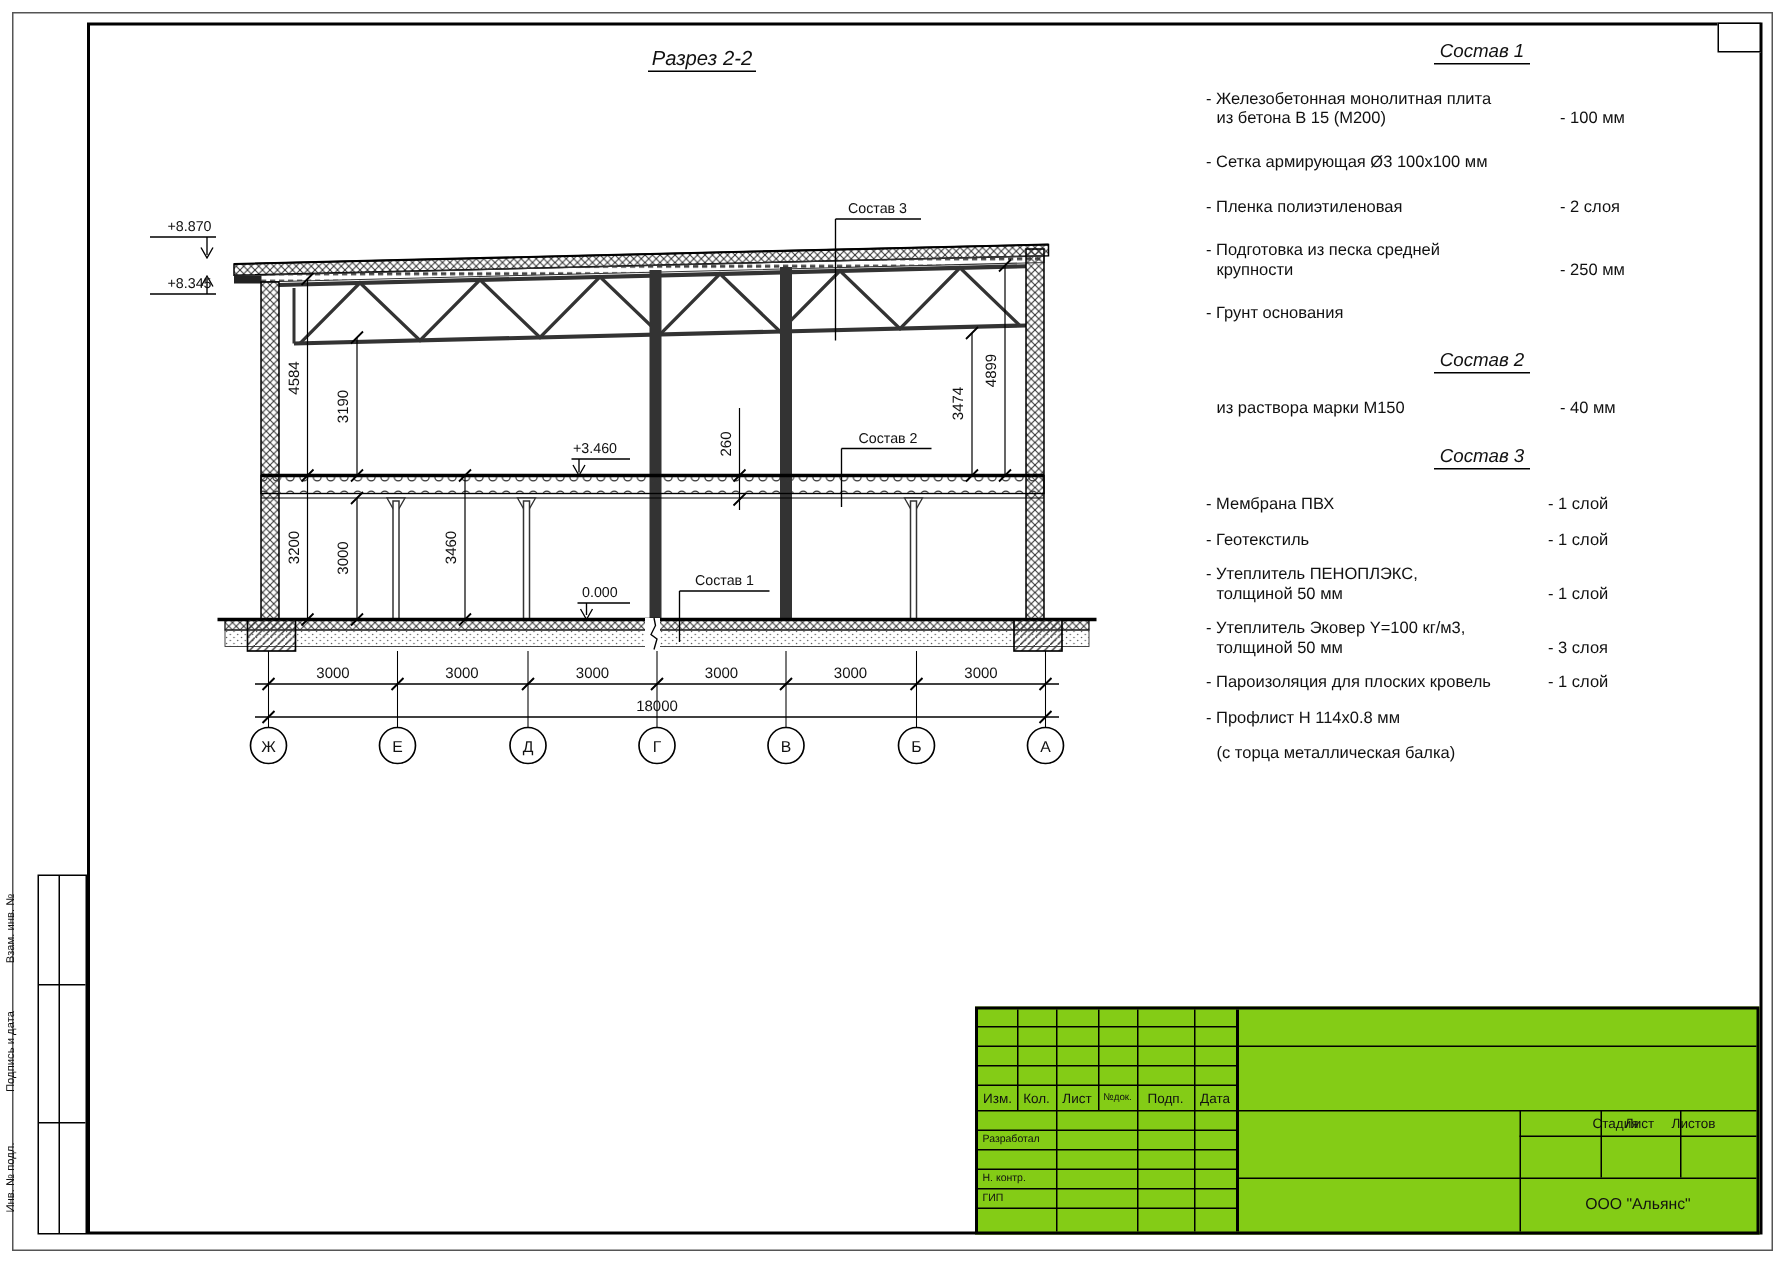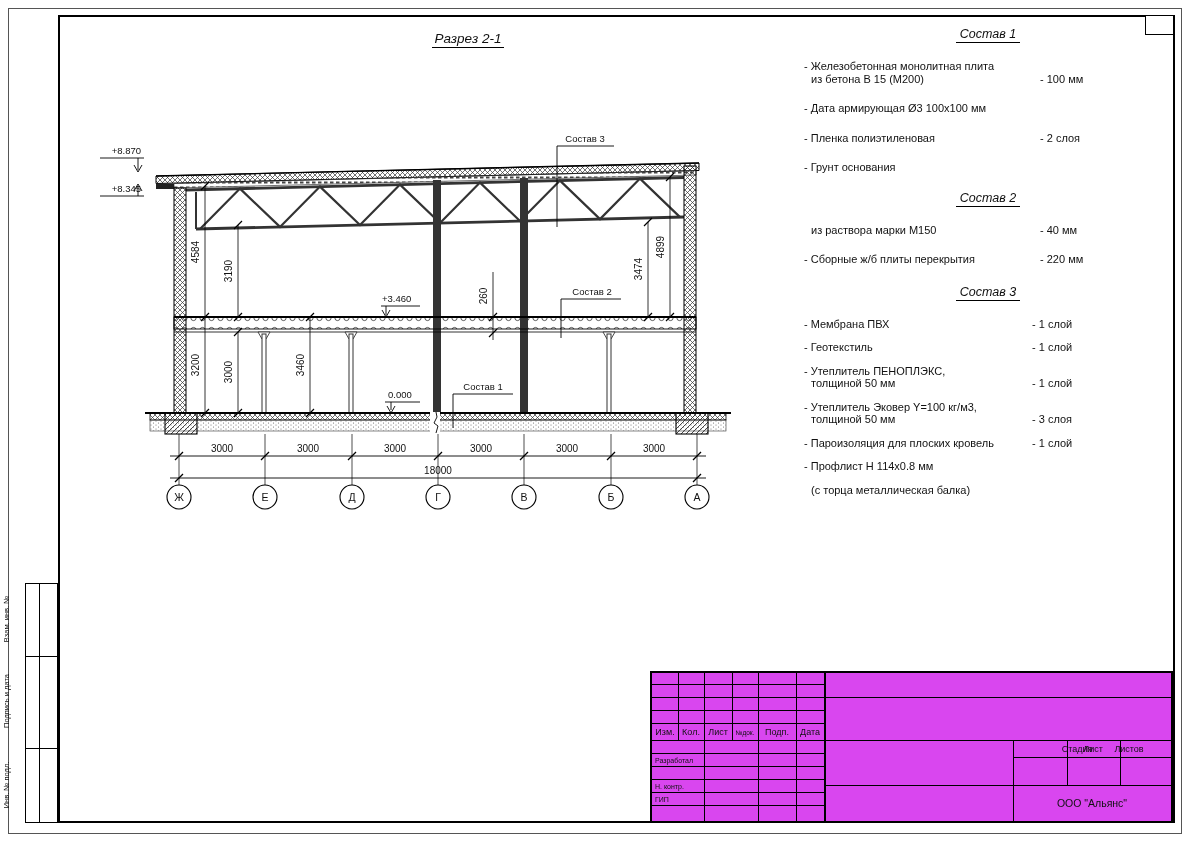--- a/index.html
+++ b/index.html
@@ -34,39 +34,39 @@
   
   .strip{position:absolute;left:25px;top:583px;width:33px;height:240px;
         border:1px solid #000;box-sizing:border-box;background:#fff;}
   .strip .v{position:absolute;left:13px;top:0;width:1px;height:100%;background:#000;}
   .strip .h1{position:absolute;left:0;top:72px;width:100%;height:1px;background:#000;}
   .strip .h2{position:absolute;left:0;top:164px;width:100%;height:1px;background:#000;}
   .vlabel{position:absolute;height:10px;font-size:7.5px;line-height:10px;
         text-align:center;white-space:nowrap;transform:rotate(-90deg);}
   
   .tb{position:absolute;left:650px;top:671px;width:523px;height:152px;
-        border:2px solid #000;box-sizing:border-box;background:#d946ef;}
+        border:2px solid #000;box-sizing:border-box;background:#84cc16;}
   .tb .lh,.tb .lv{position:absolute;background:#000;}
   .tb .lh{height:1px;} .tb .lv{width:1px;}
   .tb .lbl{position:absolute;transform:translate(-50%,-50%);font-size:9px;white-space:nowrap;}
   .tb .lbl.sm{font-size:6.5px;}
   .tb .role{position:absolute;left:3px;transform:translateY(-50%);font-size:7px;white-space:nowrap;}
   .tb .company{position:absolute;transform:translate(-50%,-50%);font-size:10.5px;white-space:nowrap;}
 </style>
 </head>
 <body>
 
 <div class="page">
 
   <div class="border-outer"></div>
   <div class="frame"></div>
   <div class="repeat-box"></div>
 
   <div class="dwg-title">
-    <span>Разрез 2-1</span>
+    <span>Разрез 2-2</span>
   </div>
 
   <svg width="1191" height="842" viewBox="0 0 1191 842">
     <defs>
       <pattern id="xh" width="5" height="5" patternUnits="userSpaceOnUse">
         <path d="M0 5L5 0M0 0L5 5" stroke="#333" stroke-width="0.7"></path>
       </pattern>
       <pattern id="fh" width="5" height="5" patternUnits="userSpaceOnUse">
         <path d="M0 5L5 0" stroke="#333" stroke-width="0.9"></path>
       </pattern>
@@ -208,40 +208,41 @@
   <div class="legend">
 
     <div class="sec-title">Состав 1</div>
     <div class="items-a">
       <div class="item">
         <div>- Железобетонная  монолитная плита</div>
         <div class="cont">из бетона В 15 (М200)</div>
         <span class="val">- 100 мм</span>
       </div>
       <div class="item">
-        <div>- Дата армирующая Ø3 100х100 мм</div>
+        <div>- Сетка армирующая Ø3 100х100 мм</div>
       </div>
       <div class="item">
         <div>- Пленка полиэтиленовая</div>
         <span class="val">-  2 слоя</span>
       </div>
       <div class="item">
+        <div>- Подготовка из песка средней</div>
+        <div class="cont">крупности</div>
+        <span class="val">- 250 мм</span>
+      </div>
+      <div class="item">
         <div>- Грунт основания</div>
       </div>
     </div>
 
     <div class="sec-title mt1">Состав 2</div>
     <div class="items-a">
       <div class="item">
         <div class="cont">из раствора марки М150</div>
         <span class="val">- 40 мм</span>
-      </div>
-      <div class="item">
-        <div>- Сборные ж/б плиты перекрытия</div>
-        <span class="val">- 220 мм</span>
       </div>
     </div>
 
     <div class="sec-title mt2">Состав 3</div>
     <div class="items-b" style="">
       <div class="item">
         <div>- Мембрана ПВХ</div>
         <span class="val">- 1 слой</span>
       </div>
       <div class="item">

